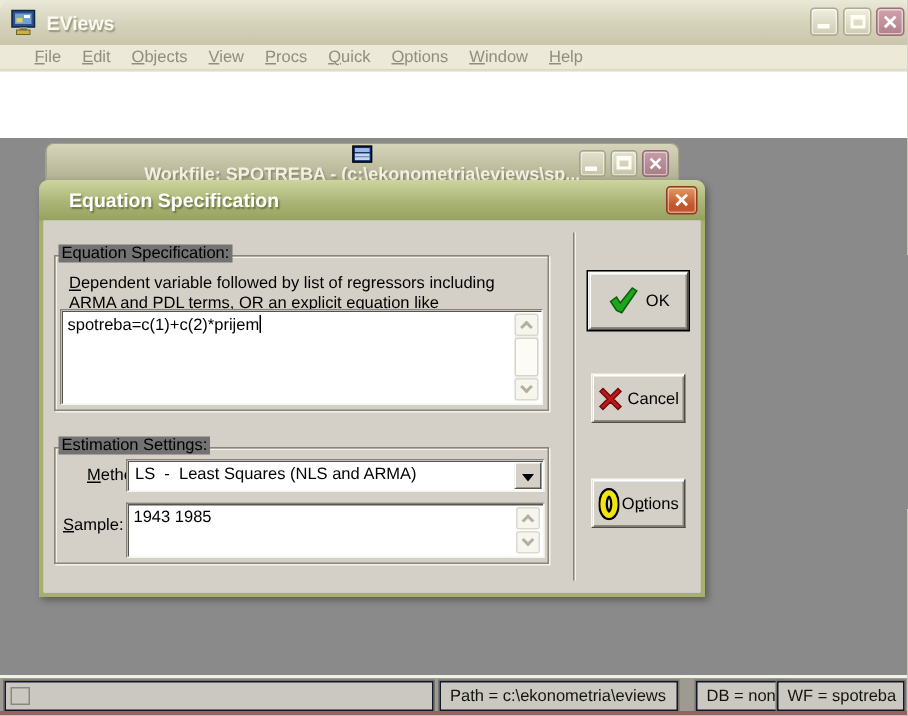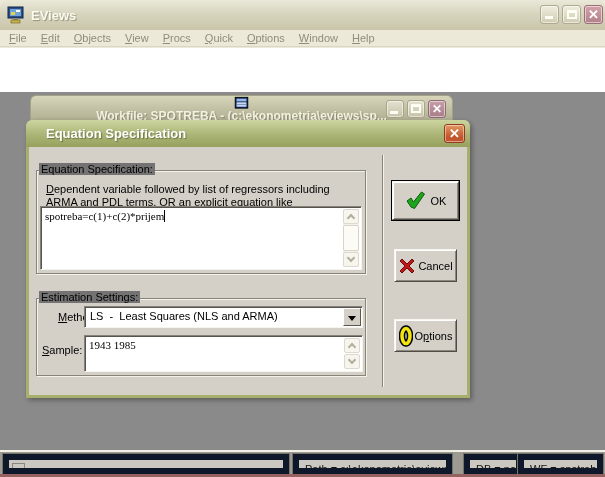--- a/index.html
+++ b/index.html
@@ -21,21 +21,21 @@
     box-shadow:inset 0 0 0 1px rgba(255,255,255,.55); }
   .winbtn.close-muted { border-color:#9c6f76; background:linear-gradient(180deg,#d2a2a8,#b2808a); }
   .glyph-min { position:absolute; left:4px; bottom:4px; width:8px; height:3px; background:#fffef4; }
   .glyph-max { position:absolute; left:4px; top:4px; width:10px; height:9px;
     border:2px solid #fffef4; border-top-width:3px; }
   .glyph-x { position:absolute; inset:0; color:#fff; font-weight:bold; font-size:13px;
     line-height:17px; text-align:center; }
 
   
   .menubar { position:absolute; left:0; top:30px; width:605px; height:17px;
-    background:#ece9d8; border-bottom:1px solid #d9d6c1; display:flex; align-items:center; padding-left:2px; }
+    background:#ece9d8; border-bottom:1px solid #d9d6c1; display:flex; align-items:center; padding-left:16px; }
   .menu-item { display:inline-block; padding:1px 7px; color:#8f8d7d; }
   .menu-item::first-letter { text-decoration:underline; }
 
   
   .command-window { position:absolute; left:0; top:48px; width:605px; height:44px; background:#ffffff; }
 
   
   .mdi { position:absolute; left:0; top:92px; width:605px; height:358px; background:#8a8a8a; }
 
   
@@ -76,21 +76,21 @@
   .groupbox { position:absolute; border:1px solid #87857a;
     box-shadow:1px 1px 0 #f4f3ea, inset 1px 1px 0 #f4f3ea; }
   .group-label { position:absolute; background:#737373; padding:0 2px; white-space:nowrap; }
   .accel { text-decoration:underline; }
 
   .static-text { position:absolute; line-height:13px; }
 
   
   .edit { position:absolute; background:#ffffff; border:1px solid;
     border-color:#84827a #f5f4ee #f5f4ee #84827a;
-    box-shadow:inset 1px 1px 0 #56544c;font-family:Liberation Serif, serif; }
+    box-shadow:inset 1px 1px 0 #56544c; }
   .edit .edit-text { position:absolute; left:4px; top:3px; white-space:pre; }
   .caret { display:inline-block; width:1px; height:12px; background:#000; vertical-align:-2px; }
 
   
   .sb-col { position:absolute; top:2px; right:2px; bottom:2px; width:16px; background:#f3f2ea; }
   .sb-btn { position:absolute; left:0; width:16px; height:15px; background:#f6f5ee;
     border:1px solid #dcd9cc; border-radius:2px; }
   .sb-btn.up { top:0; } .sb-btn.down { bottom:0; }
   .sb-thumb { position:absolute; left:0; top:16px; width:16px; height:26px;
     background:#fcfbf6; border:1px solid #d8d5c8; border-radius:2px; }
@@ -115,21 +115,21 @@
     border-color:#f7f6f0 #4e4c44 #4e4c44 #f7f6f0;
     box-shadow:inset 1px 1px 0 #ffffff, inset -1px -1px 0 #8a887e;
     display:flex; align-items:center; justify-content:center; gap:5px; cursor:default; }
   .btn3d.default { outline:1.5px solid #000;text-align:center; }
   .btn-label { font-size:11px; }
 
   
   .statusbar { position:absolute; left:0; top:450px; width:605px; height:24px;
     background:#9d9b91; border-top:2px solid #f2f1e8; }
   .status-panel { position:absolute; top:2px; height:20px; background:#cac8c1;
-    border:6px solid #0f172a; box-shadow:0 0 0 1px #75736a; line-height:18px;
+    border:1px solid #0f172a; box-shadow:0 0 0 1px #75736a; line-height:18px;
     padding-left:6px; white-space:nowrap; overflow:hidden; color:#14140f; }
   .status-left-box { position:absolute; left:3px; top:3px; width:13px; height:12px;
     border:1px solid #8a887e; }
   .bottom-strip { position:absolute; left:0; top:474px; width:605px; height:3px; background:#96625f; }
 </style>
 </head>
 <body>
 
 <div class="app-frame">
 

